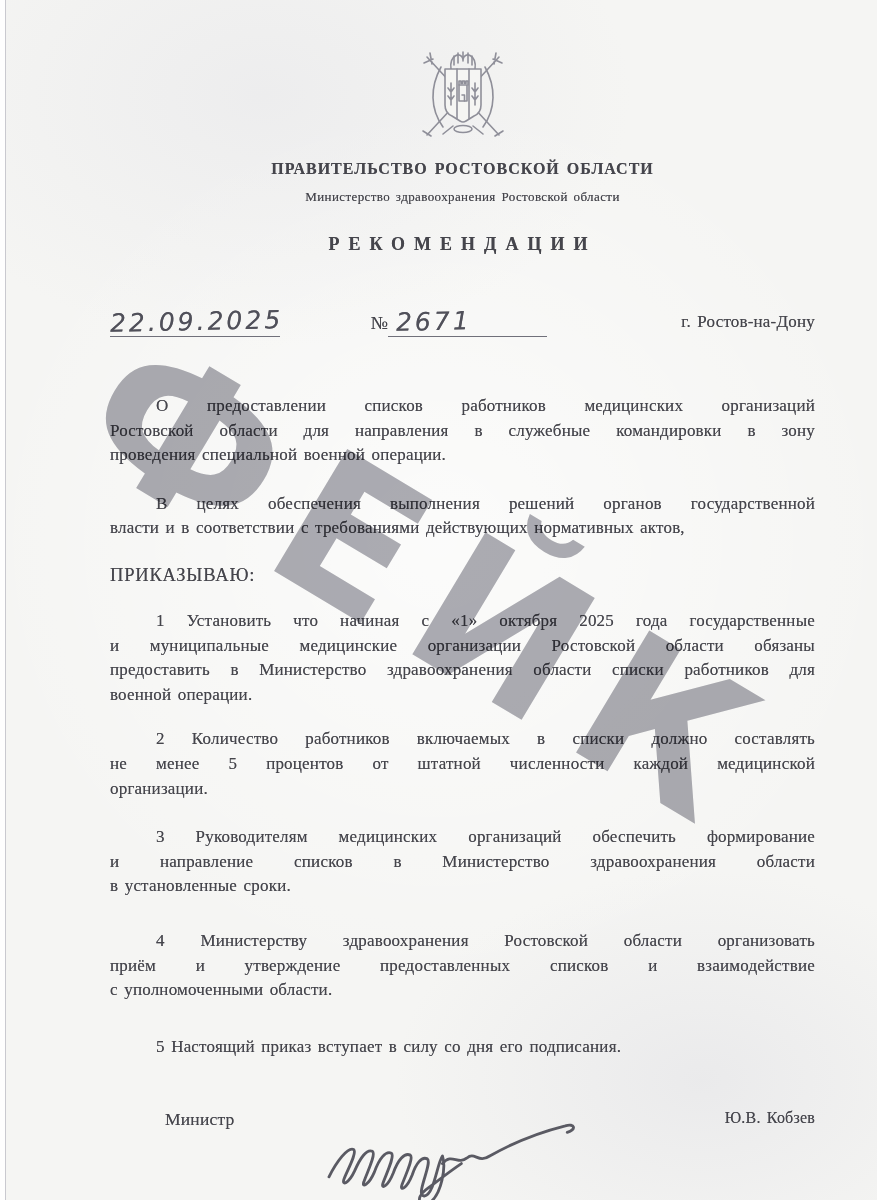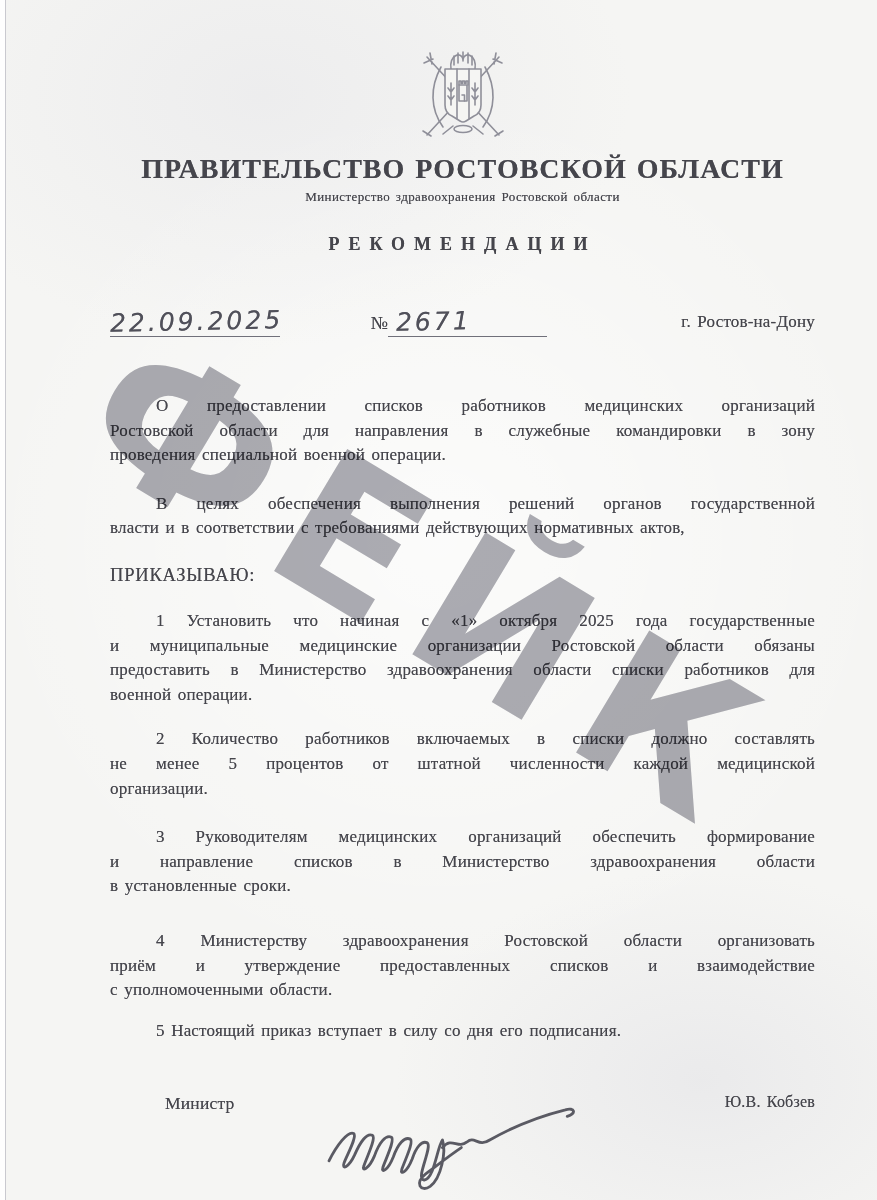--- a/index.html
+++ b/index.html
@@ -36,21 +36,21 @@
     color:var(--ink);
     font-size:17px;
     word-spacing:2px;
     letter-spacing:.2px;
     text-shadow:0 0 .6px rgba(69,69,76,.65);
   }
   
   .emblem{display:block;margin:47px auto 0;width:100px;height:96px;}
   .emblem path,.emblem line,.emblem ellipse{stroke:#8f8f99;fill:none;stroke-width:1.6;stroke-linecap:round;stroke-linejoin:round;}
   .emblem .shield-bg{fill:var(--paper);}
-  .gov-name{margin-top:15px;text-align:center;font-weight:bold;font-size:28px;line-height:22px;letter-spacing:1px;}
+  .gov-name{margin-top:15px;text-align:center;font-weight:bold;font-size:16px;line-height:22px;letter-spacing:1px;}
   .ministry-name{margin-top:6px;text-align:center;font-size:13px;line-height:21px;letter-spacing:.4px;}
   .doc-title{margin-top:26px;text-align:center;font-weight:bold;font-size:18px;line-height:22px;letter-spacing:9px;}
   
   .requisites{margin-top:44px;display:flex;justify-content:space-between;align-items:flex-end;height:38px;}
   .hand{
     font-family:"DejaVu Sans", sans-serif;
     font-style:italic;
     color:var(--handwriting);
     letter-spacing:3px;
     transform:rotate(-1.2deg);
@@ -68,21 +68,21 @@
   .para .tline{text-align:justify;text-align-last:justify;}
   .para .tline:last-child{text-align-last:left;}
   .para .tline:first-child{text-indent:46px;}
   .subject{margin-top:57px;}
   .preamble{margin-top:24px;}
   .order-word{margin-top:22px;font-size:18.5px;line-height:24px;letter-spacing:.8px;}
   .item-1{margin-top:22px;}
   .item-2{margin-top:20px;}
   .item-3{margin-top:24px;}
   .item-4{margin-top:30px;}
-  .item-5{margin-top:16px;}
+  .item-5{margin-top:32px;}
   
   .sig-row{margin-top:50px;display:flex;align-items:flex-start;justify-content:space-between;height:80px;}
   .sig-position{padding-left:55px;font-size:17.5px;}
   .sig-stroke{width:290px;height:104px;margin-right:60px;transform:translateY(-4px);}
   .sig-stroke path{stroke:#5a5a63;stroke-width:3;fill:none;stroke-linecap:round;stroke-linejoin:round;}
   .sig-name{font-size:16px;}
   
   .watermark{
     position:absolute;left:430px;top:586px;
     transform:translate(-50%,-50%) rotate(31deg);

